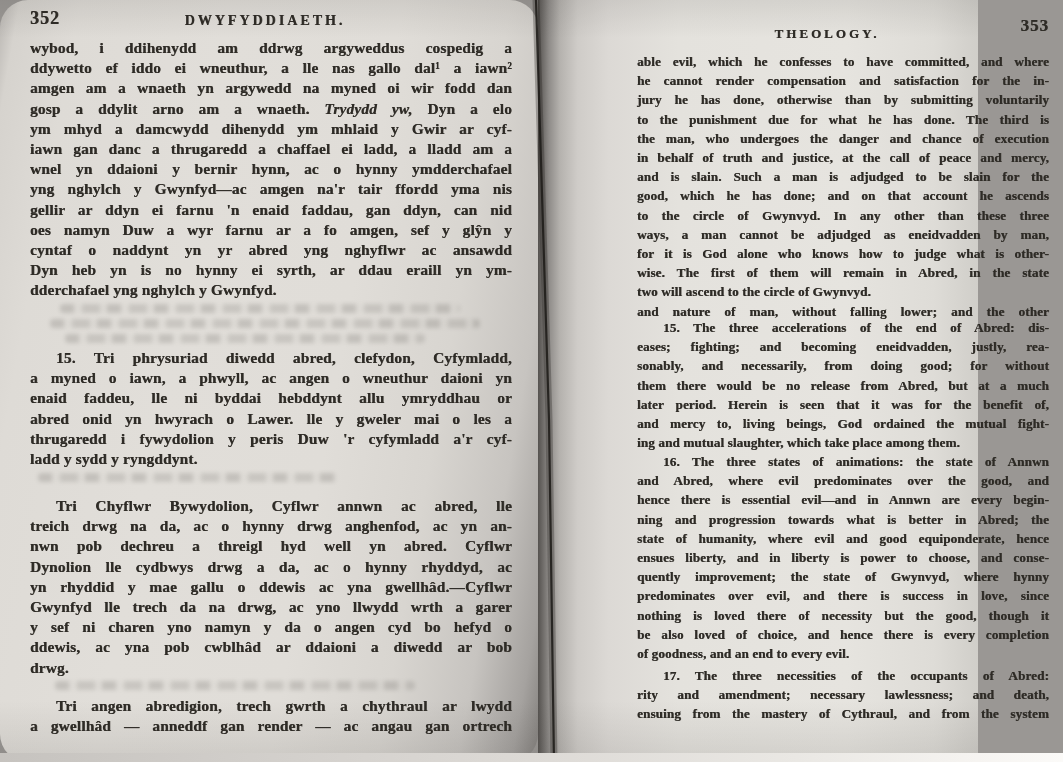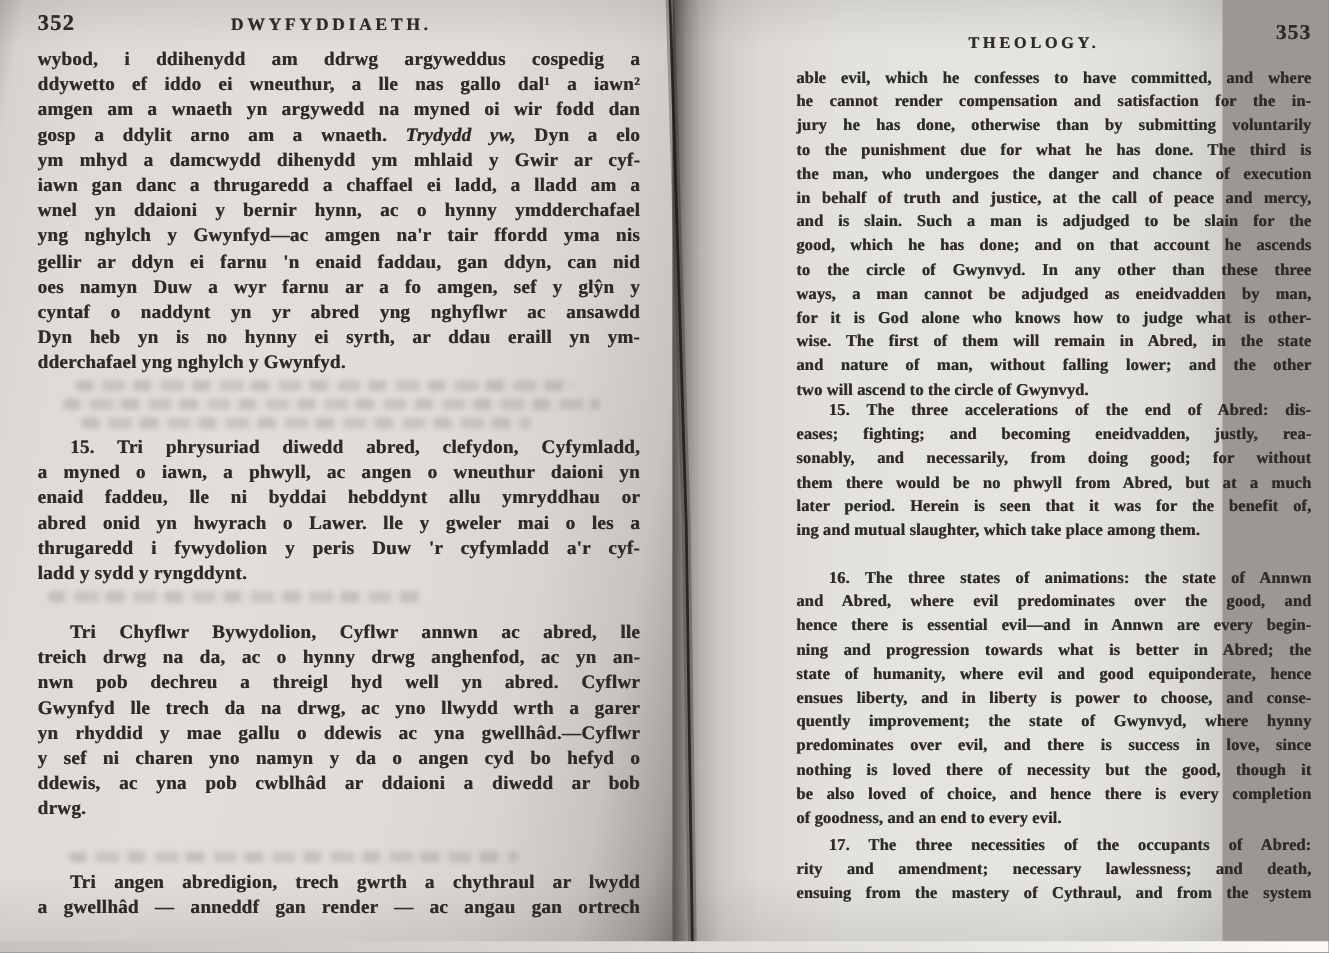--- a/index.html
+++ b/index.html
@@ -3,21 +3,21 @@
 <meta charset="utf-8">
 <style>
   html,body{margin:0;padding:0;background:#8a8885;}
   .scan{position:relative;width:1063px;height:762px;overflow:hidden;
         font-family:"Liberation Serif","DejaVu Serif",serif;background:#9a9794;}
 
   
   .page{position:absolute;top:0;height:762px;}
   .page.left{left:0;width:538px;
     background:linear-gradient(100deg,#b8b5b1 0%,#d6d3ce 3%,#dedbd6 12%,#e1ded9 34%,
-               #e0ddd8 60%,#d8d5d0 76%,#c7c4c0 88%,#a5a29f 96%,#827f7c 100%);}
+               #e0ddd8 60%,#d8d5d0 76%,#c7c4c0 88%,#a5a29f 96%,#827f7c 100%);border-radius:28px;}
   .page.right{left:538px;width:440px;
     background:linear-gradient(90deg,#55524f 0%,#8f8c89 2.5%,#b5b2ae 5%,#cfccc8 9%,
                #dcd9d5 16%,#e4e2dd 32%,#e6e4df 70%,#dedcd7 90%,#d0cec9 100%);}
   .page.left::before,.page.right::before{content:'';position:absolute;inset:0;pointer-events:none;
     background:linear-gradient(180deg,rgba(60,58,55,.10),rgba(0,0,0,0) 5%,rgba(0,0,0,0) 92%,rgba(60,58,55,.12));}
 
   
   .folio{position:absolute;font-weight:bold;color:#2e2b26;font-size:18px;letter-spacing:1px;
          text-shadow:.4px 0 0 rgba(46,43,38,.7);}
   .folio-l{left:30px;top:8px;}
@@ -90,22 +90,23 @@
         <div class="line">a myned o iawn, a phwyll, ac angen o wneuthur daioni yn</div>
         <div class="line">enaid faddeu, lle ni byddai hebddynt allu ymryddhau or</div>
         <div class="line">abred onid yn hwyrach o Lawer. lle y gweler mai o les a</div>
         <div class="line">thrugaredd i fywydolion y peris Duw 'r cyfymladd a'r cyf-</div>
         <div class="line last">ladd y sydd y ryngddynt.</div>
       </div>
     <div class="para lp2">
         <div class="line indent">Tri Chyflwr Bywydolion, Cyflwr annwn ac abred, lle</div>
         <div class="line">treich drwg na da, ac o hynny drwg anghenfod, ac yn an-</div>
         <div class="line">nwn pob dechreu a threigl hyd well yn abred.  Cyflwr</div>
+        <div class="line">Dynolion lle cydbwys drwg a da, ac o hynny rhyddyd, ac</div>
+        <div class="line">yn rhyddid y mae gallu o ddewis ac yna gwellhâd.—Cyflwr</div>
         <div class="line">Gwynfyd lle trech da na drwg, ac yno llwydd wrth a garer</div>
-        <div class="line">yn rhyddid y mae gallu o ddewis ac yna gwellhâd.—Cyflwr</div>
         <div class="line">y sef ni charen yno namyn y da o angen cyd bo hefyd o</div>
         <div class="line">ddewis, ac yna pob cwblhâd ar ddaioni a diwedd ar bob</div>
         <div class="line last">drwg.</div>
       </div>
     <div class="para lp3">
         <div class="line indent">Tri angen abredigion, trech gwrth a chythraul ar lwydd</div>
         <div class="line">a gwellhâd — anneddf gan render — ac angau gan ortrech</div>
       </div>
 
     <div class="ghost g1"></div>
@@ -125,29 +126,30 @@
         <div class="line">jury he has done, otherwise than by submitting voluntarily</div>
         <div class="line">to the punishment due for what he has done.  The third is</div>
         <div class="line">the man, who undergoes the danger and chance of execution</div>
         <div class="line">in behalf of truth and justice, at the call of peace and mercy,</div>
         <div class="line">and is slain.  Such a man is adjudged to be slain for the</div>
         <div class="line">good, which he has done; and on that account he ascends</div>
         <div class="line">to the circle of Gwynvyd.  In any other than these three</div>
         <div class="line">ways, a man cannot be adjudged as eneidvadden by man,</div>
         <div class="line">for it is God alone who knows how to judge what is other-</div>
         <div class="line">wise.  The first of them will remain in Abred, in the state</div>
+        <div class="line last">two will ascend to the circle of Gwynvyd.</div>
         <div class="line">and nature of man, without falling lower; and the other</div>
-        <div class="line last">two will ascend to the circle of Gwynvyd.</div>
       </div>
     <div class="para rp1">
         <div class="line indent">15.  The three accelerations of the end of Abred: dis-</div>
         <div class="line">eases; fighting; and becoming eneidvadden, justly, rea-</div>
         <div class="line">sonably, and necessarily, from doing good; for without</div>
-        <div class="line">them there would be no phwyll from Abred, but at a much</div>
+        <div class="line">them there would be no release from Abred, but at a much</div>
         <div class="line">later period.  Herein is seen that it was for the benefit of,</div>
+        <div class="line">and mercy to, living beings, God ordained the mutual fight-</div>
         <div class="line last">ing and mutual slaughter, which take place among them.</div>
       </div>
     <div class="para rp2">
         <div class="line indent">16.  The three states of animations: the state of Annwn</div>
         <div class="line">and Abred, where evil predominates over the good, and</div>
         <div class="line">hence there is essential evil—and in Annwn are every begin-</div>
         <div class="line">ning and progression towards what is better in Abred; the</div>
         <div class="line">state of humanity, where evil and good equiponderate, hence</div>
         <div class="line">ensues liberty, and in liberty is power to choose, and conse-</div>
         <div class="line">quently improvement; the state of Gwynvyd, where hynny</div>

